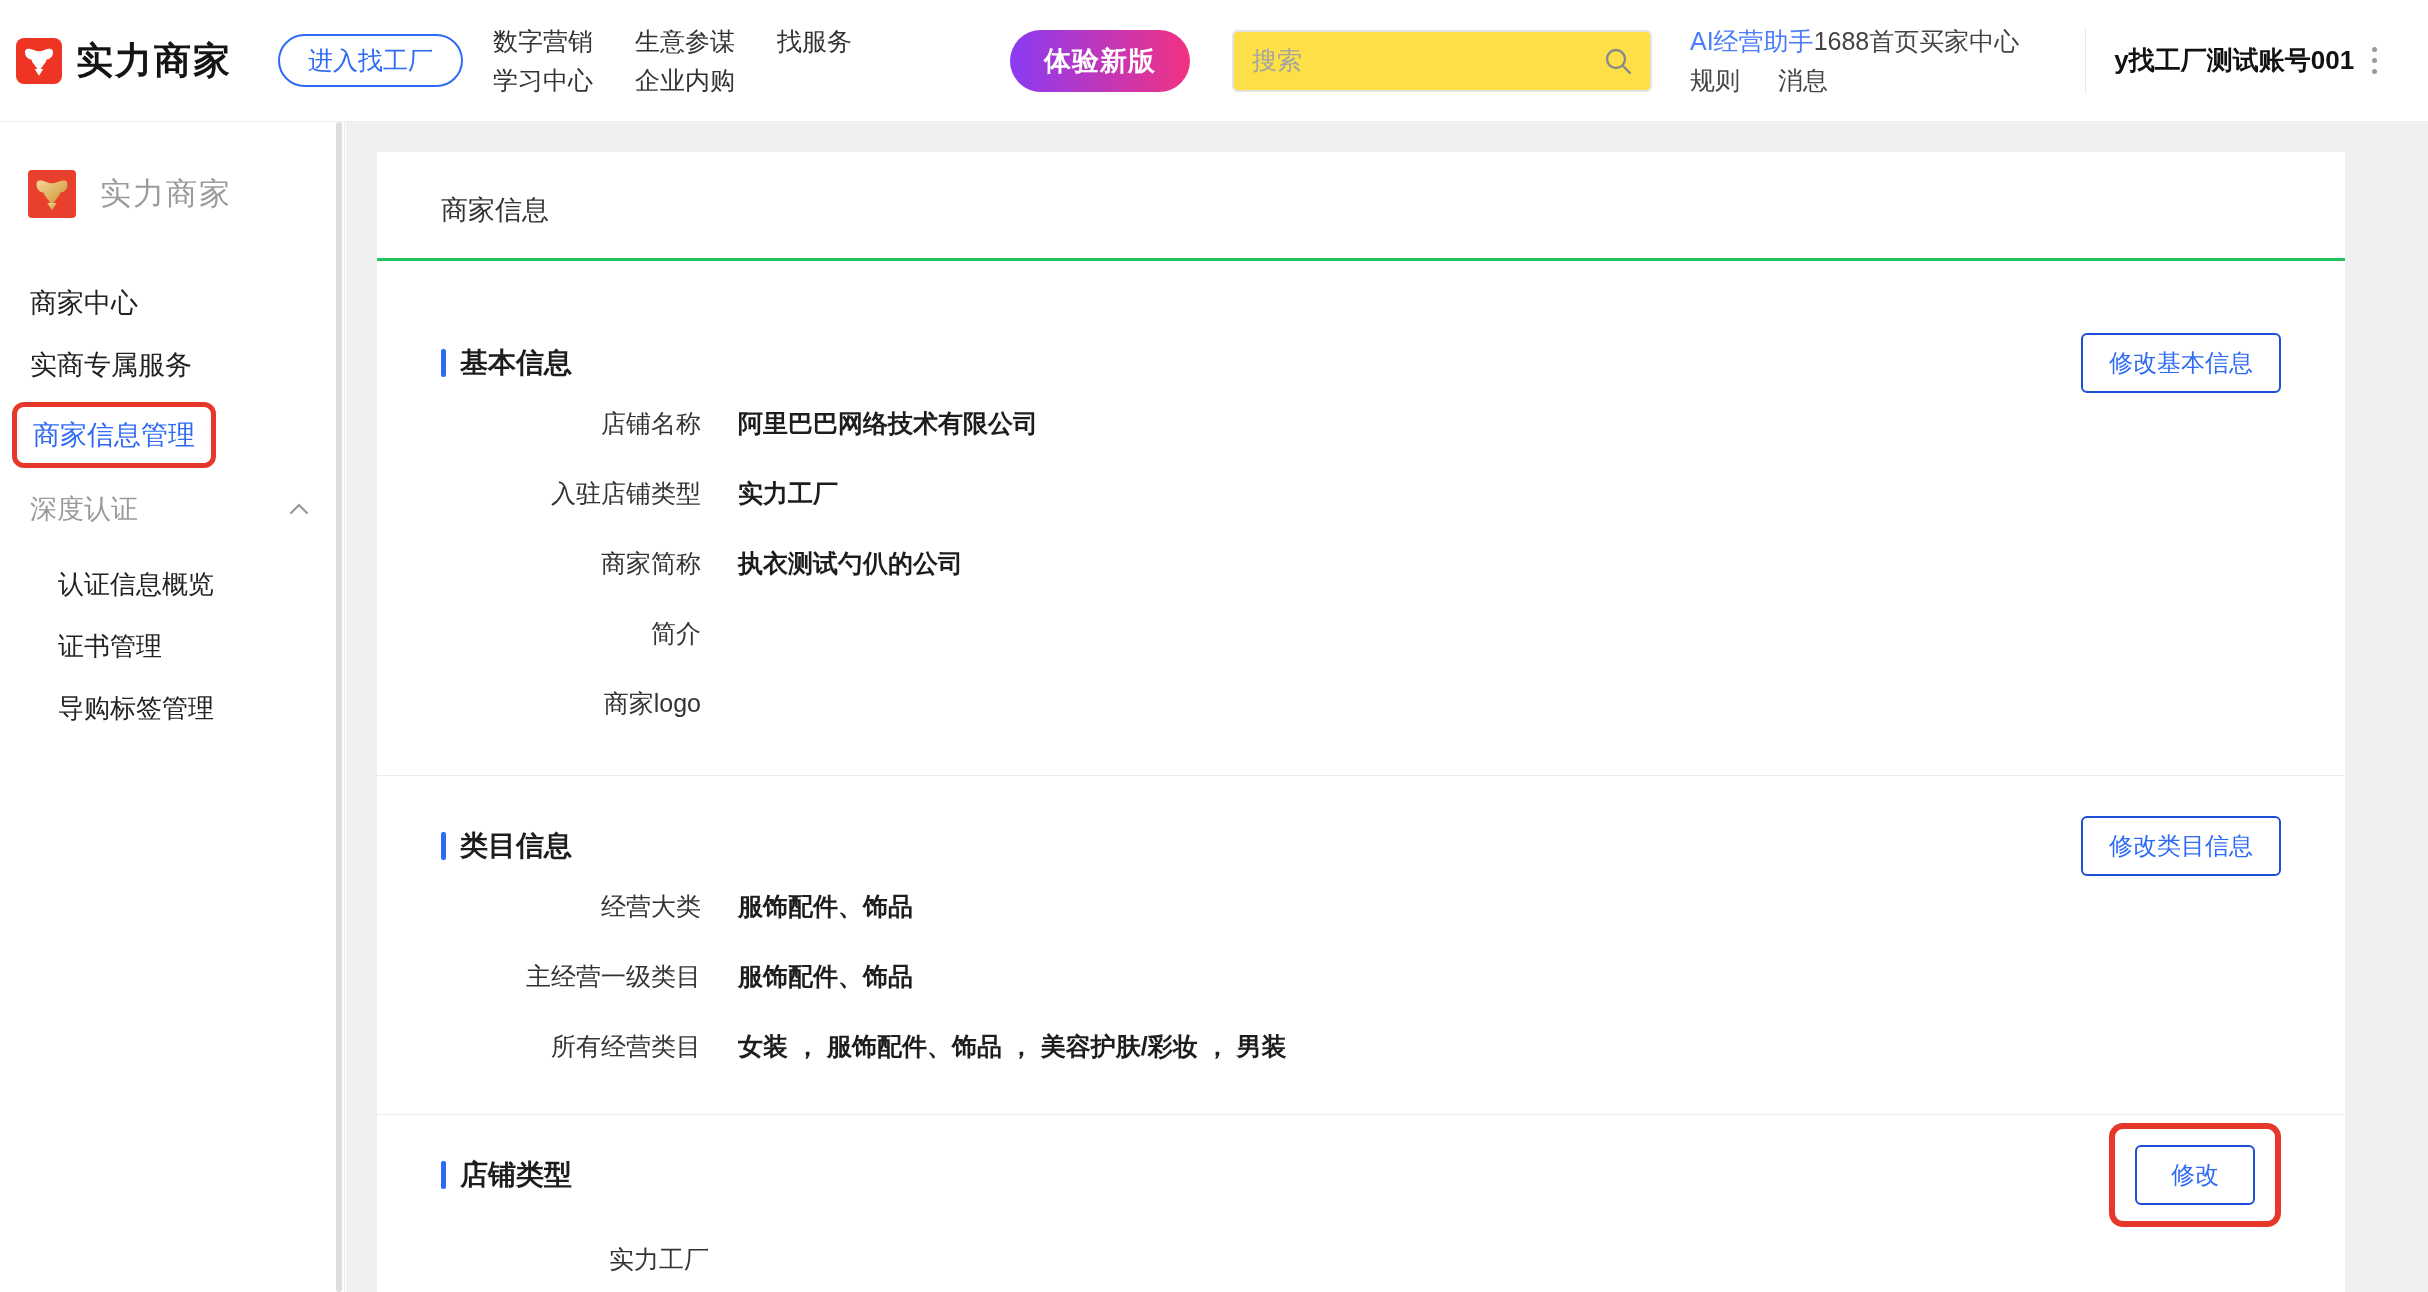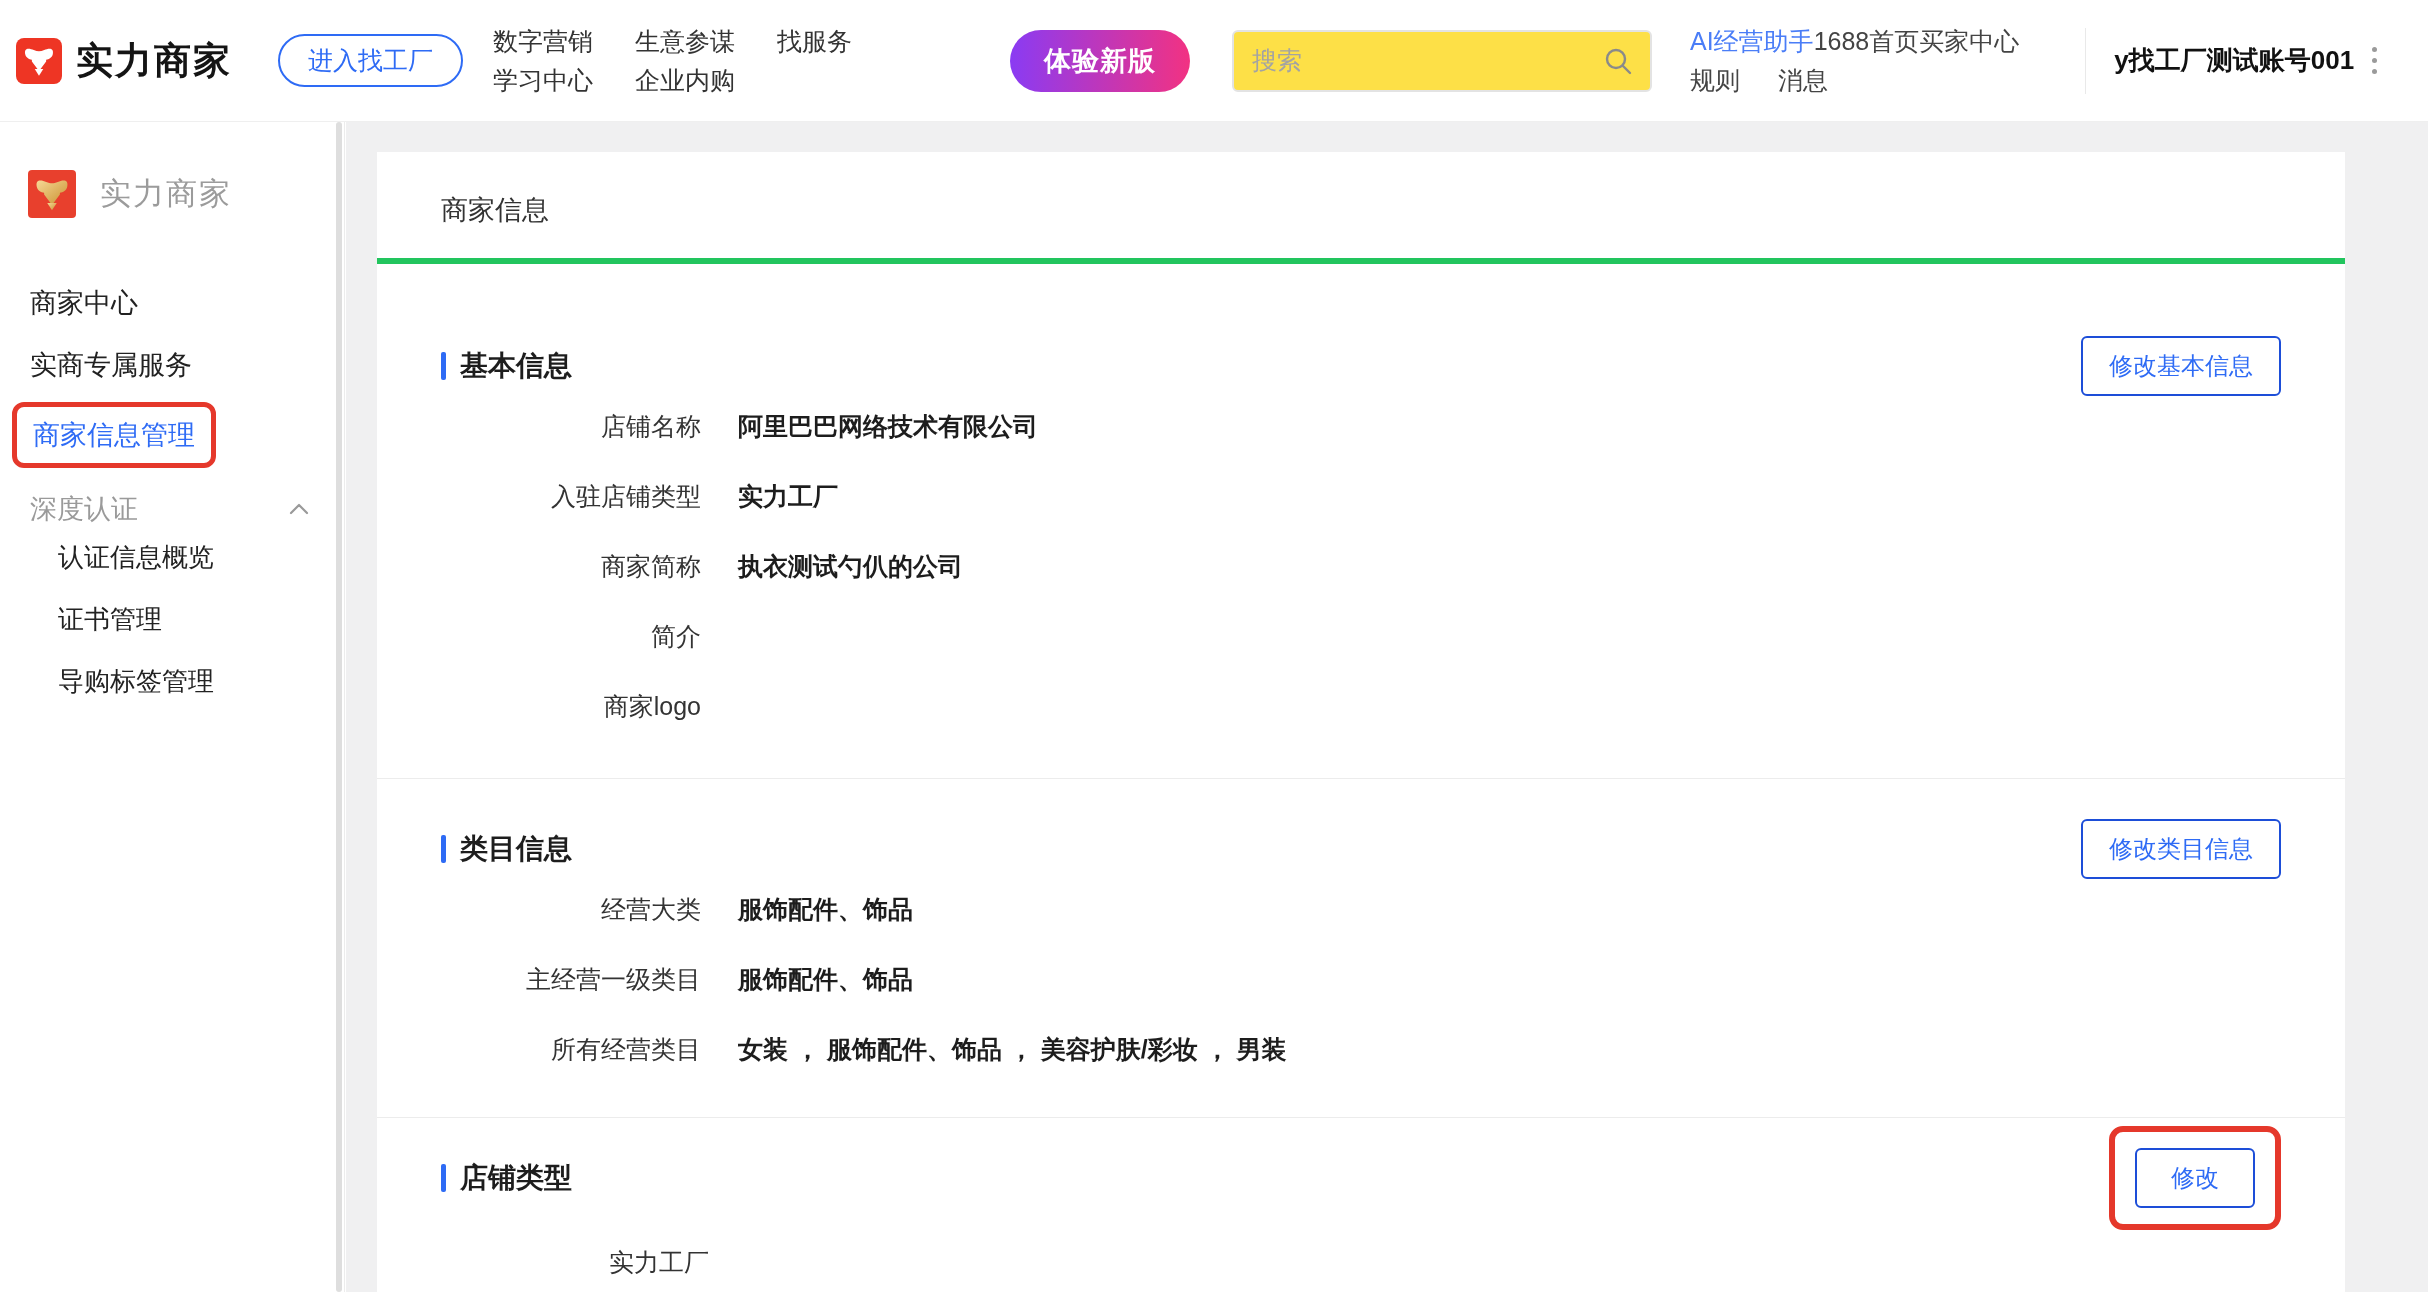--- a/index.html
+++ b/index.html
@@ -51,29 +51,29 @@
   .sb-logo svg { width:42px; height:42px; }
   .sb-brand-text { font-size:31px; color:#9b9b9b; letter-spacing:2px; }
   .sb-list { margin-top:54px; }
   .sb-item { height:62px; display:flex; align-items:center; padding-left:30px;
     font-size:27px; color:#222; cursor:pointer; }
   .sb-item-annotated { margin:6px 0 6px 12px; display:inline-flex; align-items:center;
     border:5px solid #e5382b; border-radius:12px; padding:10px 16px; cursor:pointer; }
   .sb-item-annotated span { font-size:27px; color:#2e6bf5; }
   .sb-group { height:62px; display:flex; align-items:center; justify-content:space-between;
     padding:0 34px 0 30px; font-size:27px; color:#9a9a9a; cursor:pointer; margin-top:4px; }
-  .sb-sub { height:62px; display:flex; align-items:flex-start; padding-left:58px;
+  .sb-sub { height:62px; display:flex; align-items:flex-end; padding-left:58px;
     font-size:26px; color:#222; cursor:pointer; }
 
   
   .main { position:absolute; top:122px; left:346px; right:0; bottom:0;
     background:#f0f0f1; padding:30px 83px 0 31px; }
   .card { background:#fff; width:100%; height:100%; }
   .card-title { padding:40px 64px 30px; font-size:27px; color:#333;
-    border-bottom:6px solid #22c55e; }
+    border-bottom:3px solid #22c55e; }
   .section { padding:0 64px; }
   .sec-head { display:flex; justify-content:space-between; align-items:center; }
   .sec-head.mt-basic { margin-top:72px; }
   .sec-head.mt-cat { margin-top:40px; }
   .sec-head.mt-shop { margin-top:8px; }
   .sec-title { display:flex; align-items:center; gap:14px; }
   .sec-bar { width:5px; height:28px; background:#2e6bf5; border-radius:2px; }
   .sec-title span { font-size:28px; font-weight:bold; color:#1d1d1d; }
   .btn-outline { border:2px solid #1d4ed8; color:#2e6bf5; background:#fff;
     border-radius:6px; font-size:24px; padding:12px 26px; cursor:pointer; white-space:nowrap; }

